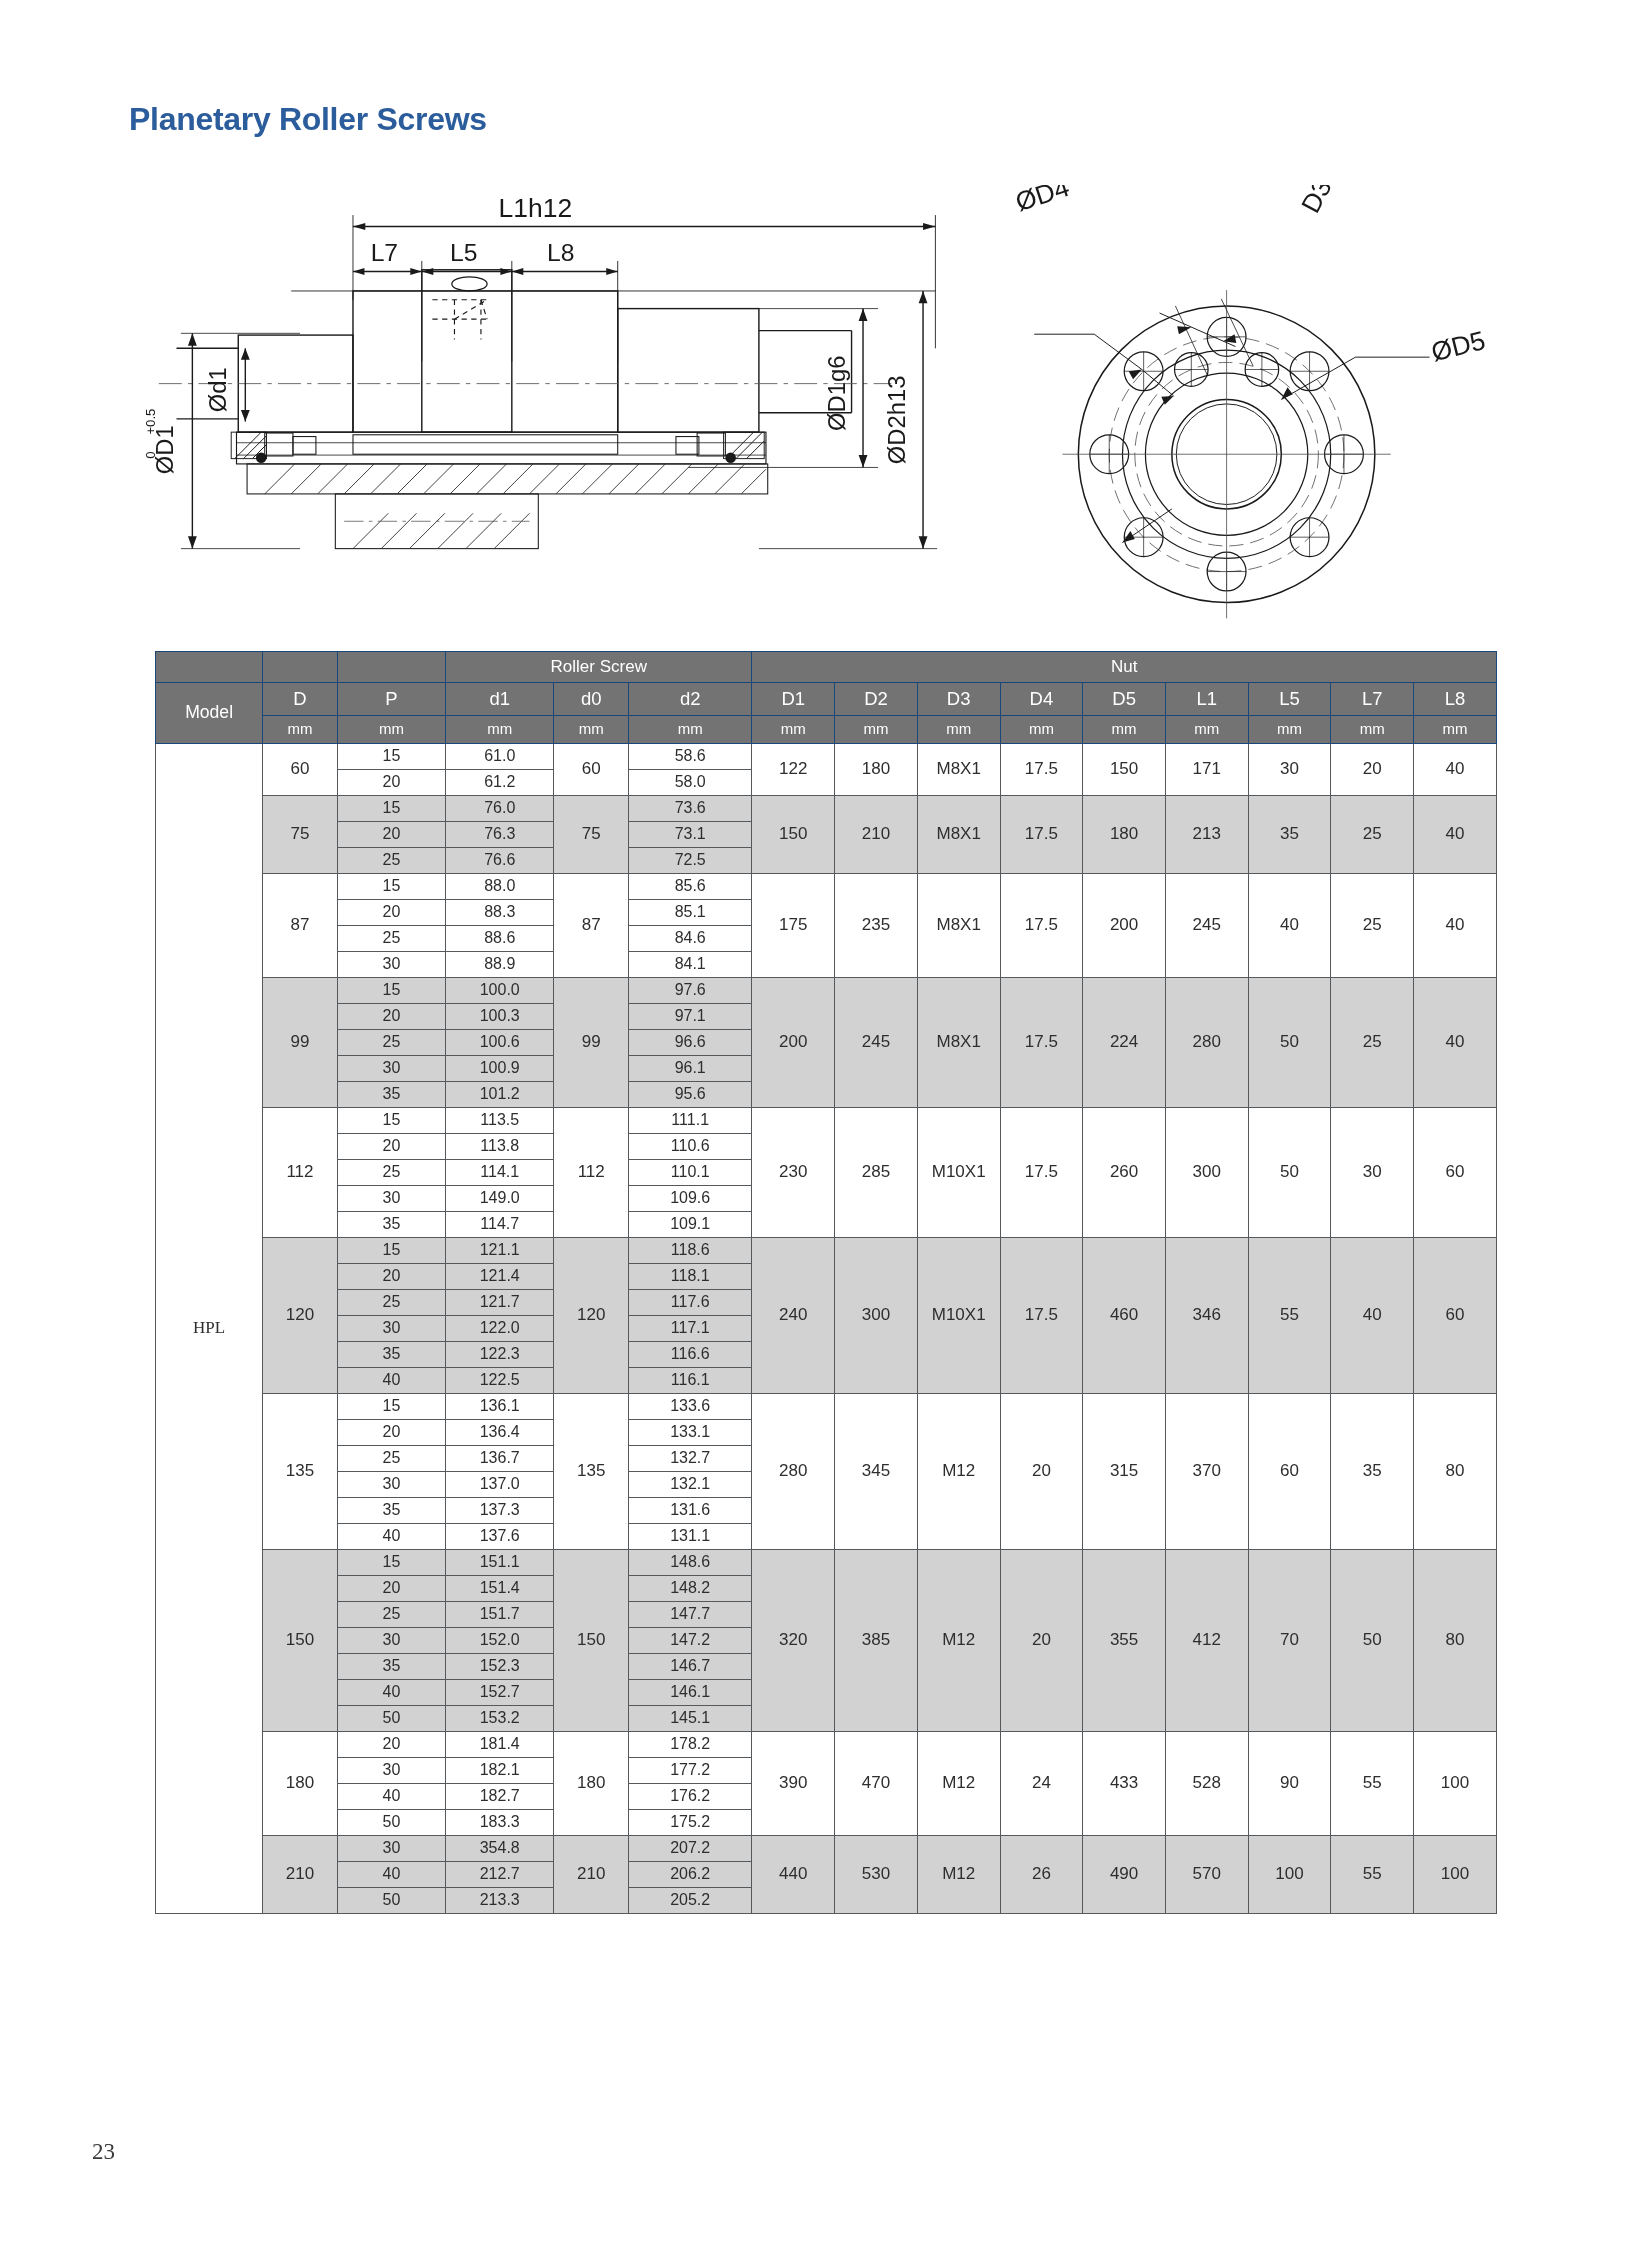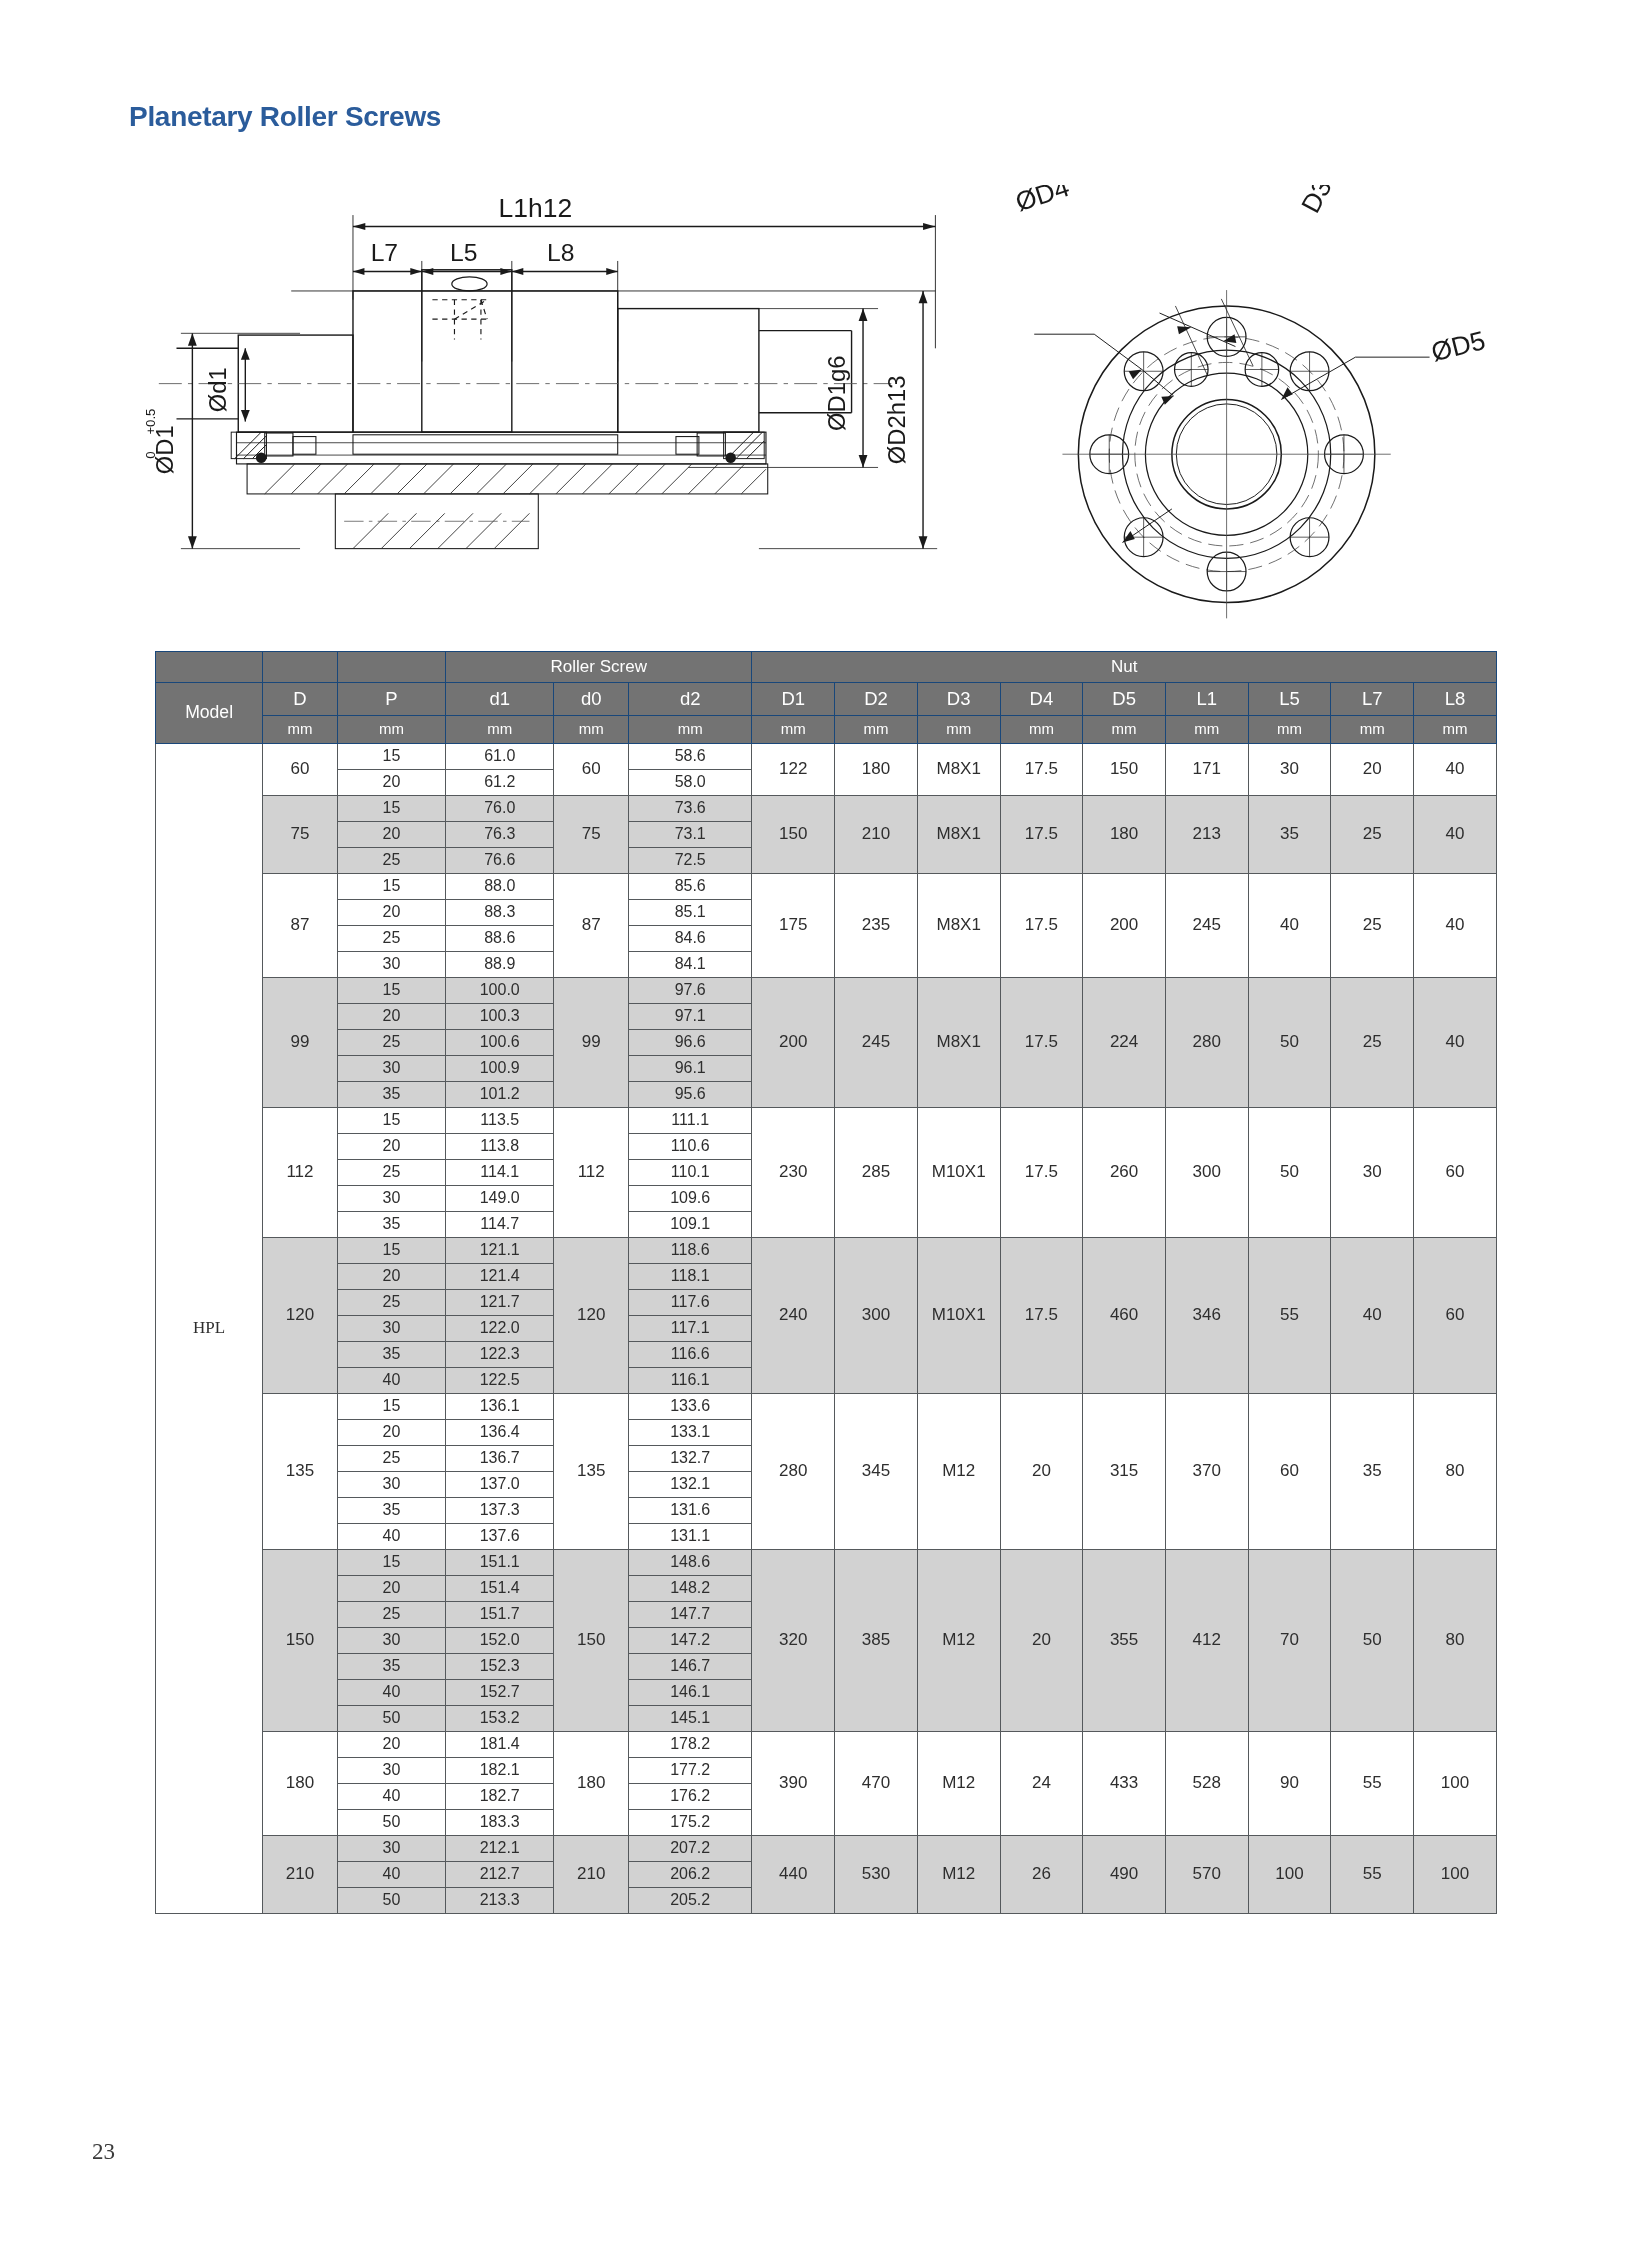--- a/index.html
+++ b/index.html
@@ -20,21 +20,21 @@
     left: 0; top: 0;
     width: 1644px;
     height: 2258px;
   }
 
   
   .page-title {
     position: absolute;
     left: 129px;
     top: 101px;
-    font-size: 28px;
+    font-size: 32px;
     font-weight: bold;
     color: #2b5c9b;
     letter-spacing: -0.3px;
     white-space: nowrap;
   }
 
   
   .drawings {
     position: absolute;
     left: 0;
@@ -727,21 +727,21 @@
             <td class="val-cell">176.2</td>
           </tr>
           <tr class="grp-plain">
             <td class="val-cell">50</td>
             <td class="val-cell">183.3</td>
             <td class="val-cell">175.2</td>
           </tr>
           <tr class="grp-shade grp-start">
             <td class="span-cell" rowspan="3">210</td>
             <td class="val-cell">30</td>
-            <td class="val-cell">212.1</td>
+            <td class="val-cell">354.8</td>
             <td class="span-cell" rowspan="3">210</td>
             <td class="val-cell">207.2</td>
             <td class="span-cell" rowspan="3">440</td>
             <td class="span-cell" rowspan="3">530</td>
             <td class="span-cell" rowspan="3">M12</td>
             <td class="span-cell" rowspan="3">26</td>
             <td class="span-cell" rowspan="3">490</td>
             <td class="span-cell" rowspan="3">570</td>
             <td class="span-cell" rowspan="3">100</td>
             <td class="span-cell" rowspan="3">55</td>

